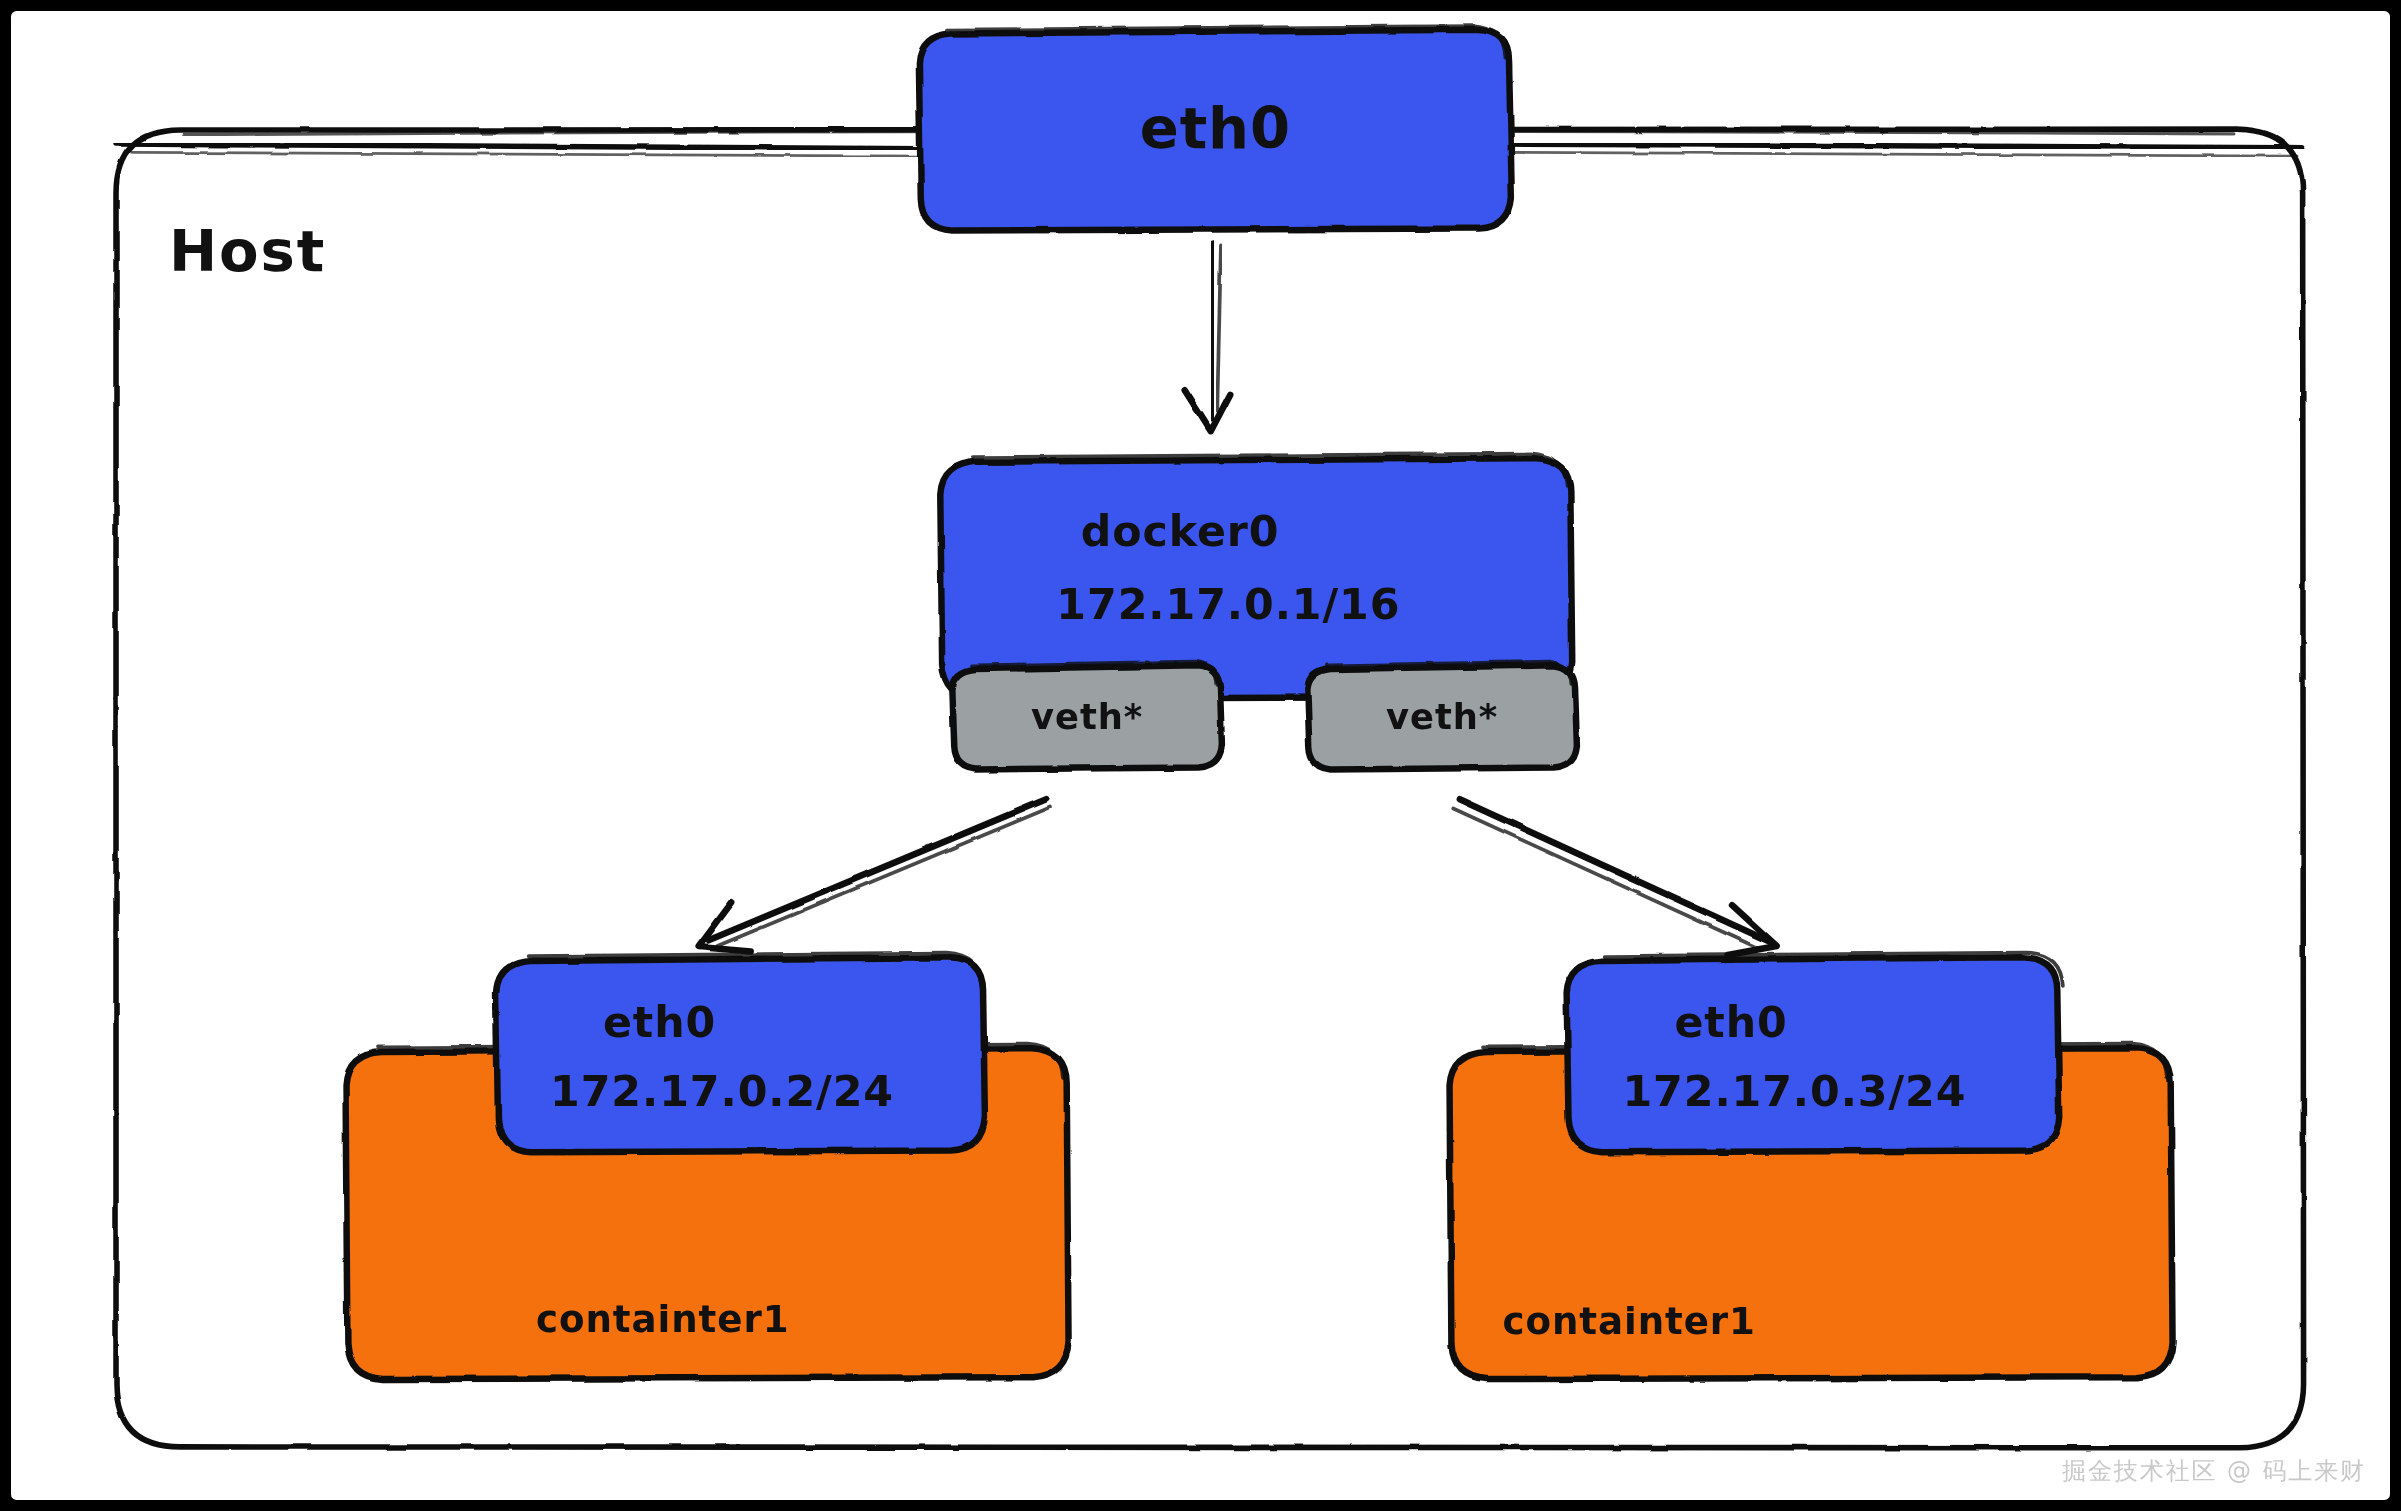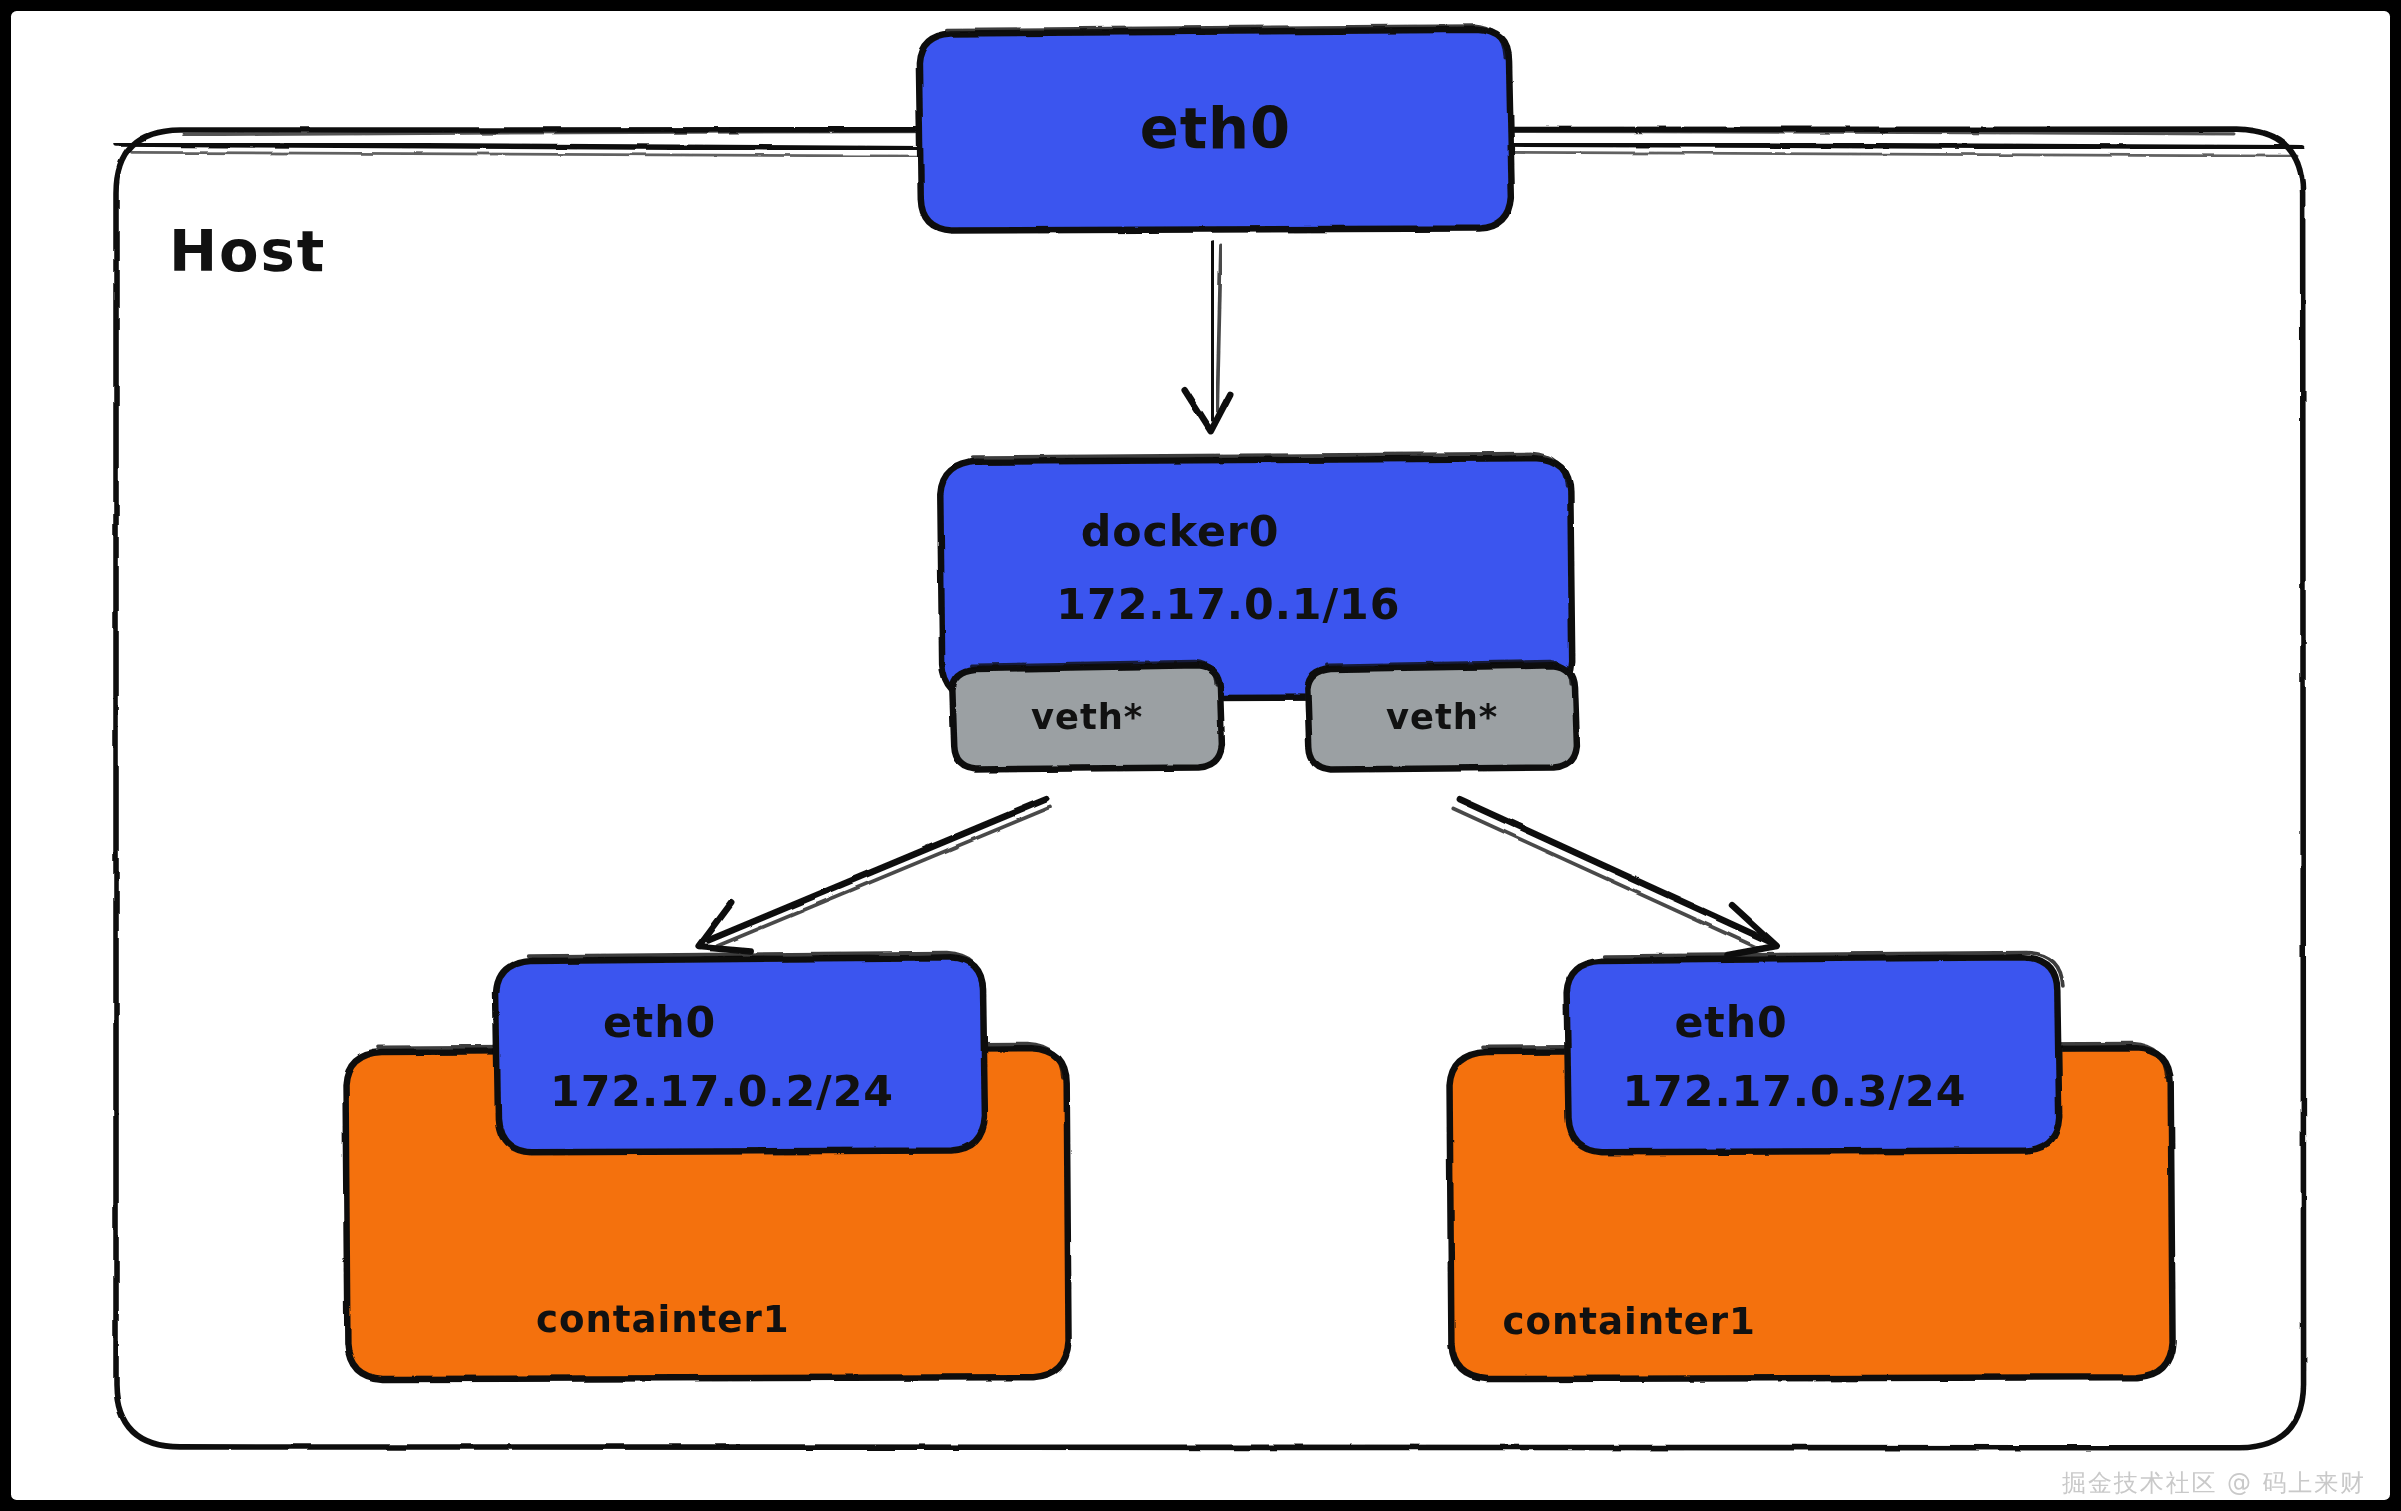--- a/index.html
+++ b/index.html
@@ -51,21 +51,21 @@
     fill: #111111;
     letter-spacing: 2px;
   }
   .big-label { font-size: 62px; }
   .mid-label { font-size: 46px; }
   .small-label { font-size: 38px; }
   .container-label { font-size: 40px; font-weight: 700; letter-spacing: 1px; }
   .watermark {
     position: absolute;
     right: 24px;
-    bottom: 1px;
+    bottom: 13px;
     font-family: "DejaVu Sans", sans-serif;
     font-size: 24px;
     color: #c9c9c9;
     letter-spacing: 1.9px;
     white-space: nowrap;
     user-select: none;
   }
 </style>
 </head>
 <body>

